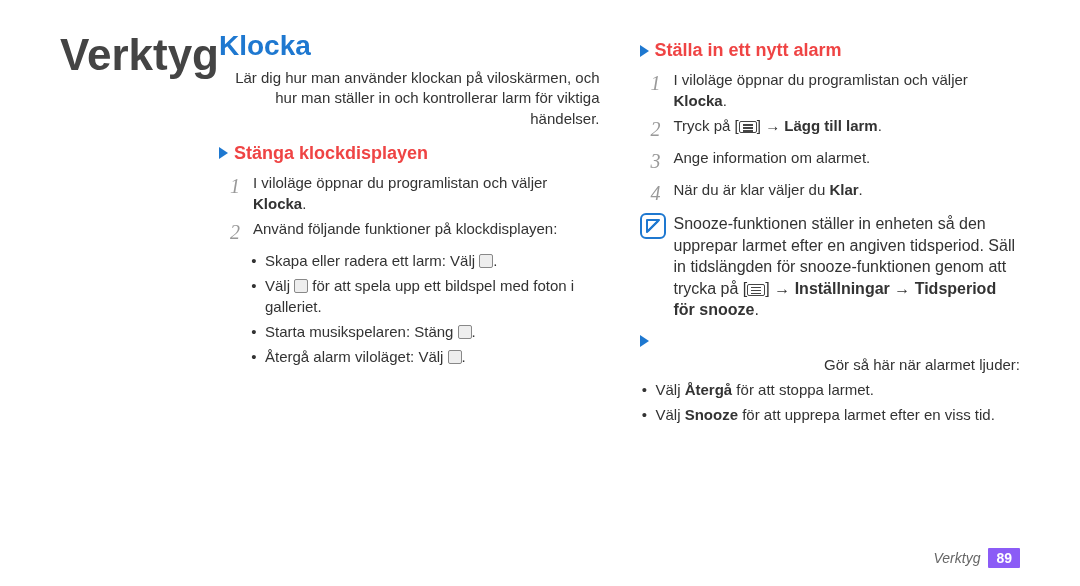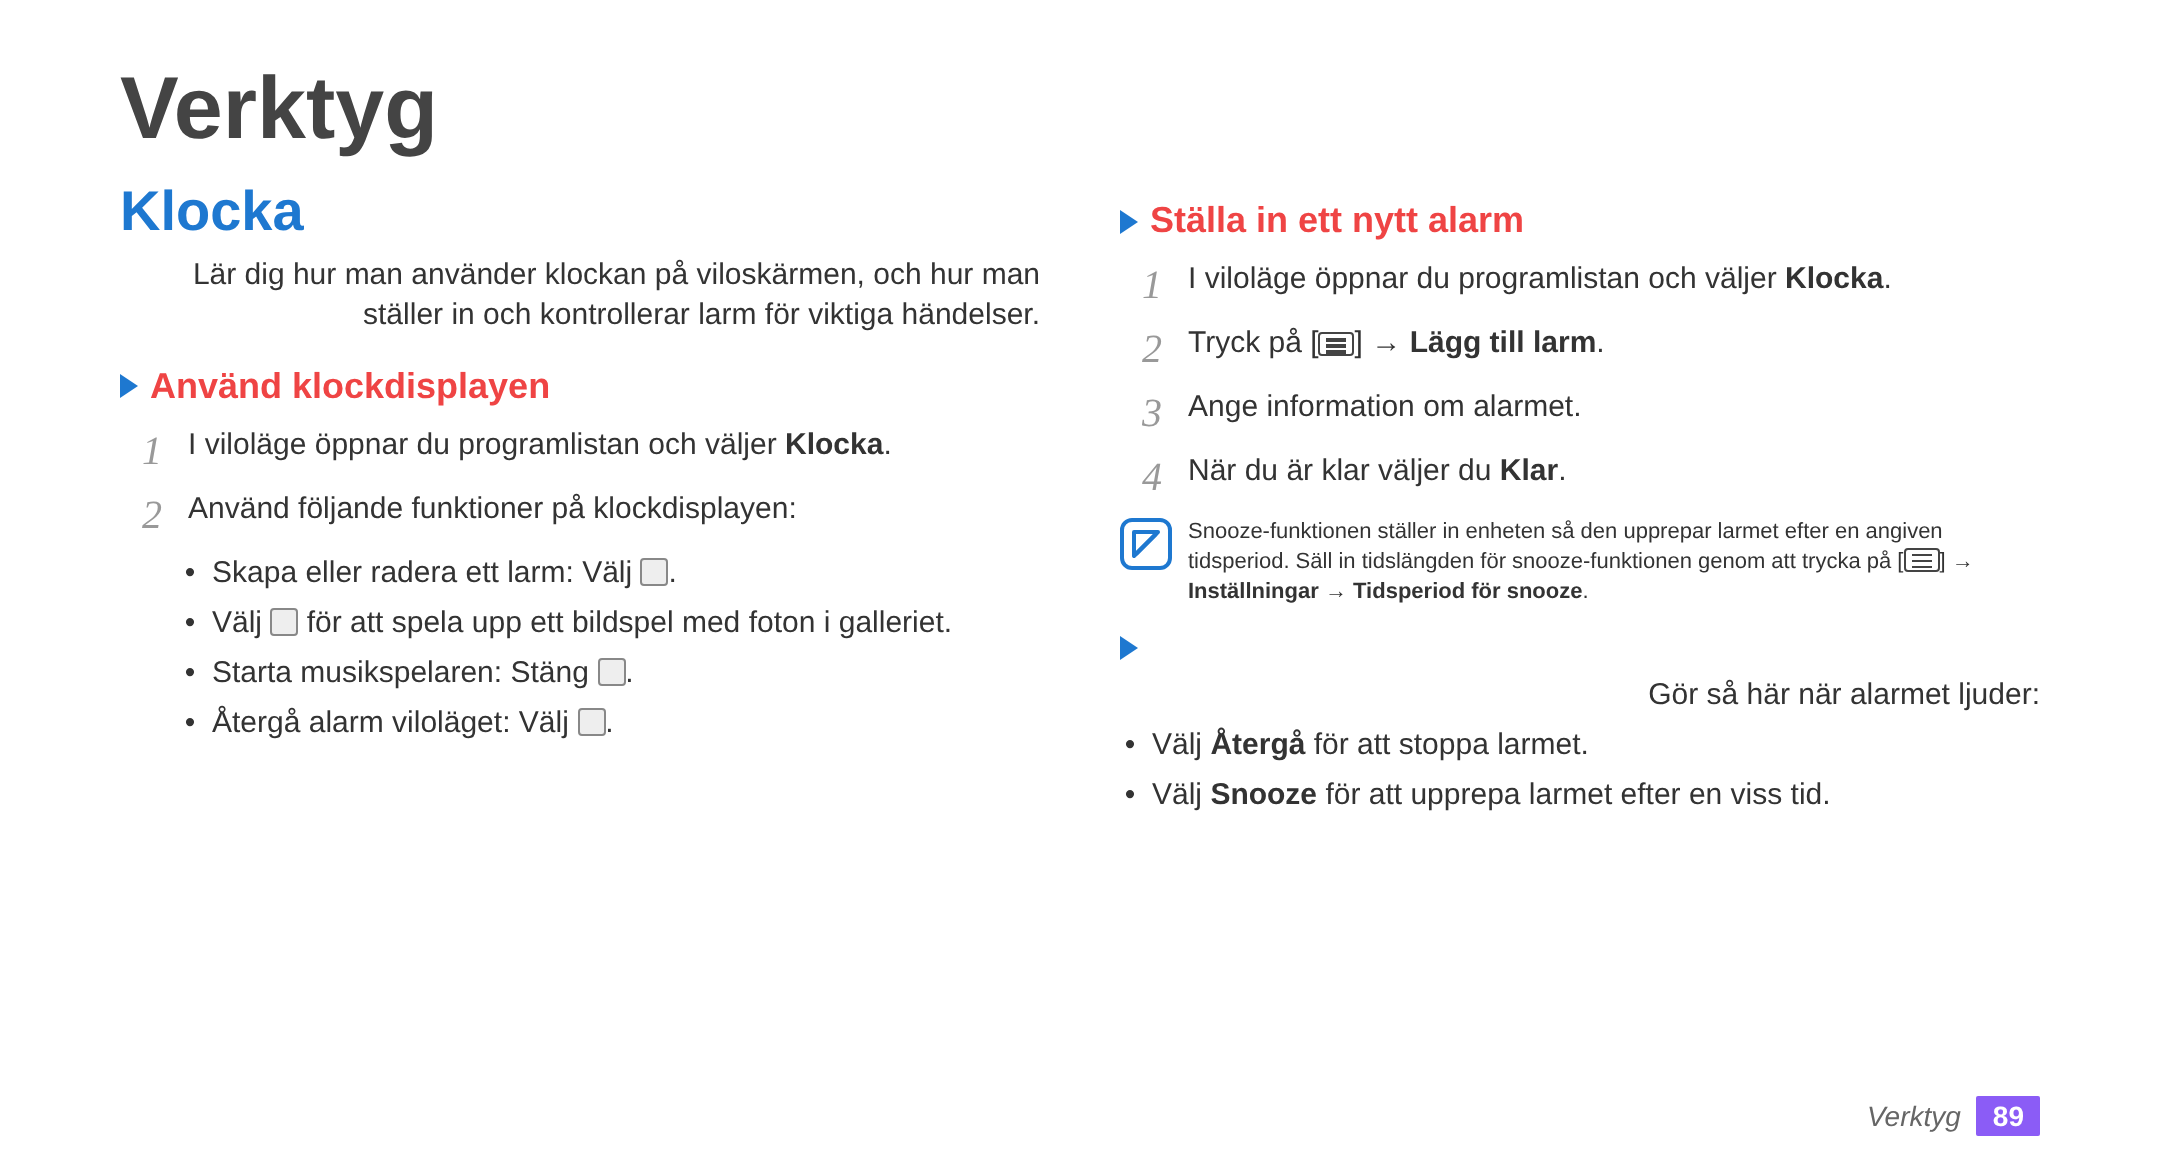--- a/index.html
+++ b/index.html
@@ -7,21 +7,20 @@
     font-family: "Segoe UI", Tahoma, Arial, sans-serif;
     background: #fff;
     color: #333;
     width: 1080px;
     height: 586px;
     position: relative;
   }
   .page {
     padding: 30px 60px 20px 60px;
     display: flex;
-    flex-direction: column;
     height: 100%;
   }
   .title {
     font-size: 44px;
     font-weight: 600;
     color: #444;
     margin-bottom: 10px;
   }
   .content {
     display: flex;
@@ -126,21 +125,21 @@
     border: 2px solid #1e78d0;
     border-radius: 6px;
     flex-shrink: 0;
     display: flex;
     align-items: center;
     justify-content: center;
   }
   .note-icon svg { display: block; }
   .note-body {
     flex: 1;
-    font-size: 11px;
+    font-size: 16px;
     line-height: 1.35;
   }
   .footer {
     position: absolute;
     bottom: 18px;
     right: 60px;
     font-size: 14px;
     font-style: italic;
     color: #666;
     display: flex;
@@ -163,21 +162,21 @@
   <div class="title">Verktyg</div>
 
   <div class="content">
 
     <div class="col">
       <div class="h2">Klocka</div>
       <div class="para">Lär dig hur man använder klockan på viloskärmen, och hur man ställer in och kontrollerar larm för viktiga händelser.</div>
 
       <div class="h3">
         <span class="chev"></span>
-        <span>Använd klockdisplayen</span>
+        <span>Stänga klockdisplayen</span>
       </div>
 
       <div class="steps">
         <div class="step">
           <div class="stepnum">1</div>
           <div class="stepbody">
             <span>I viloläge öppnar du programlistan och väljer </span><span class="bold">Klocka</span><span>.</span>
           </div>
         </div>
         <div class="step">

